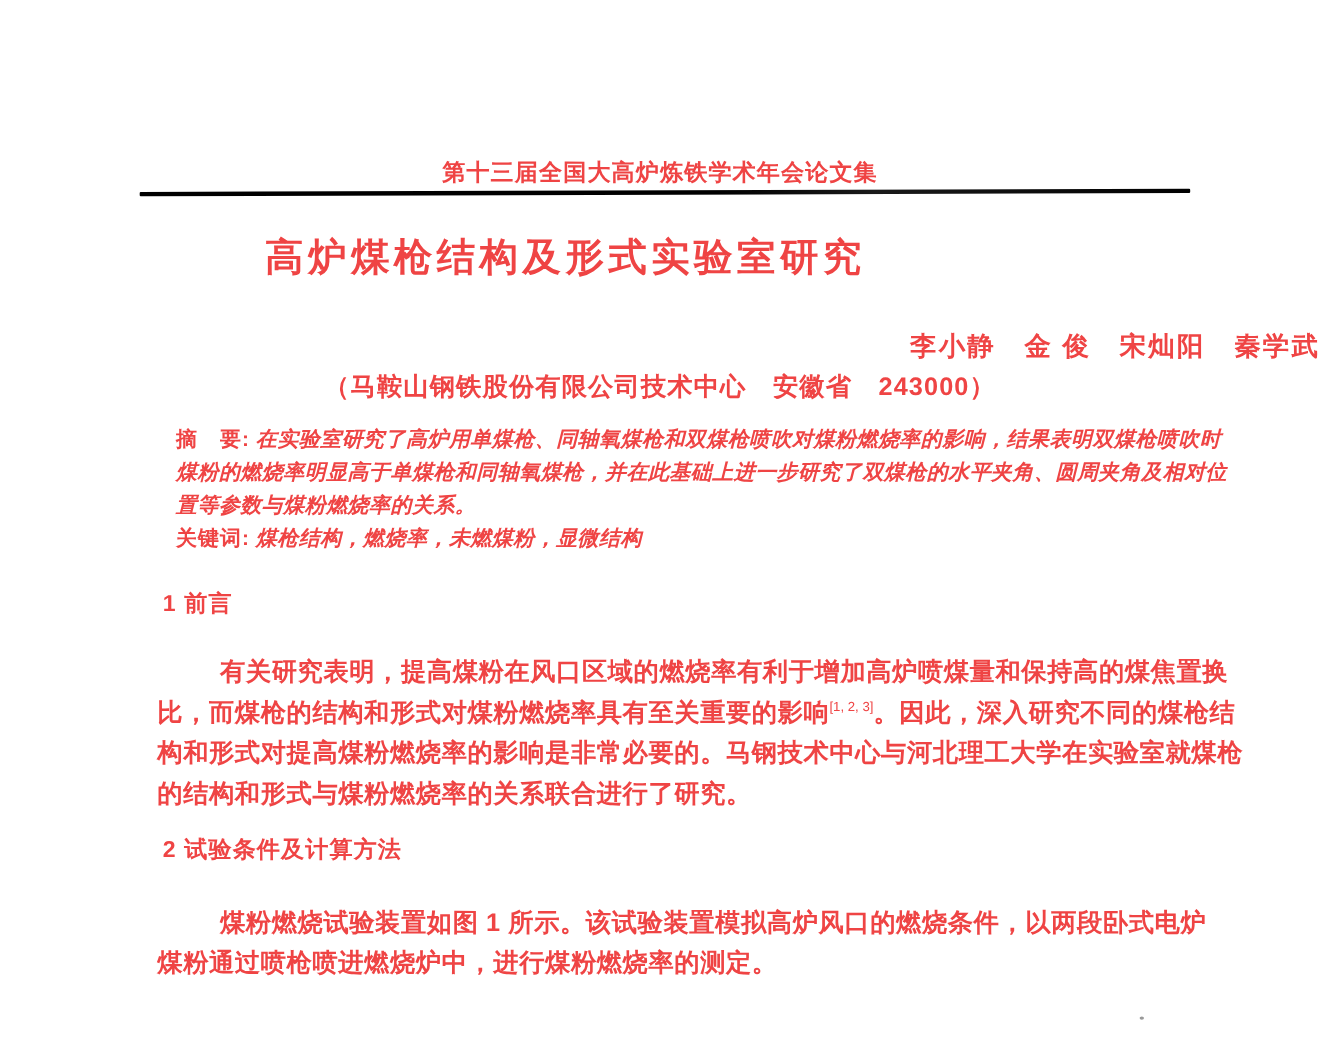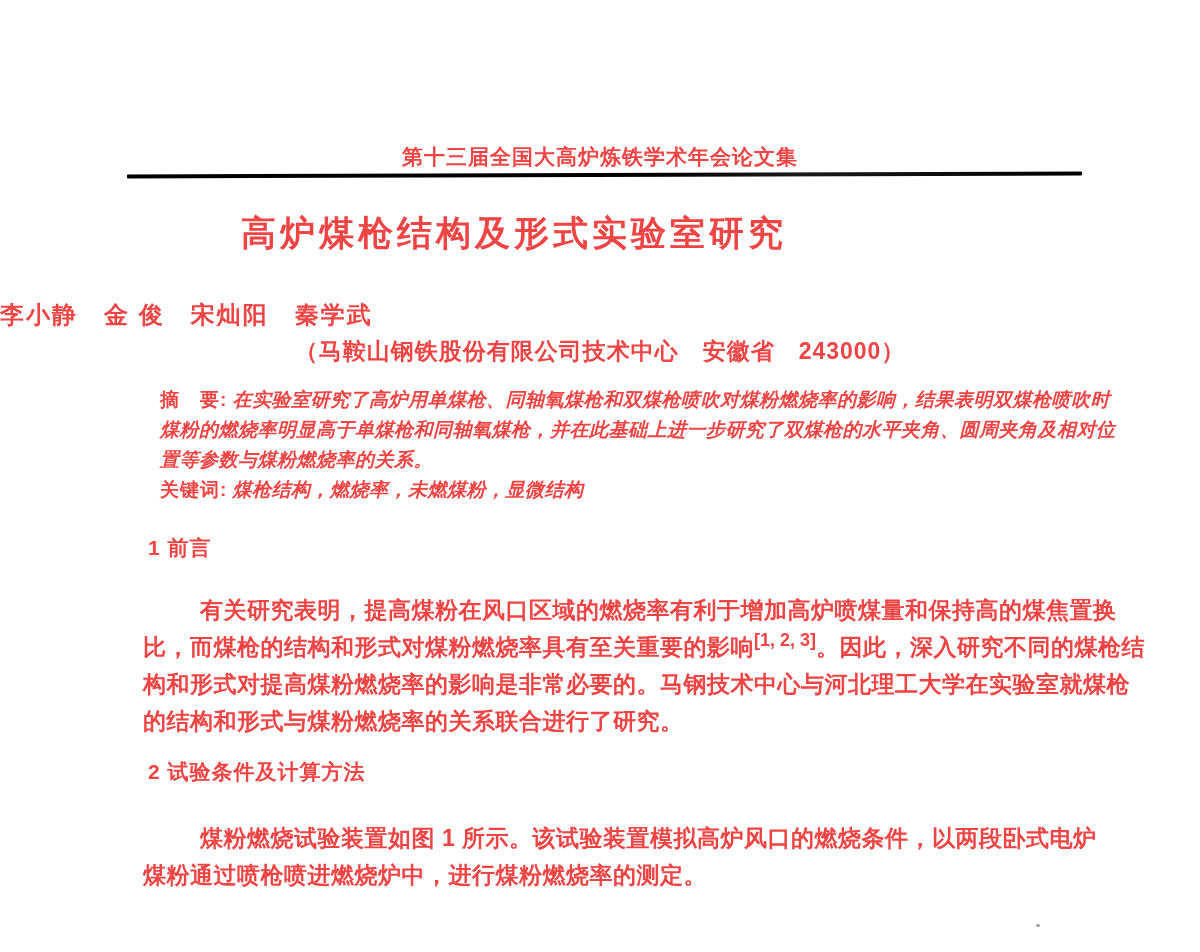--- a/index.html
+++ b/index.html
@@ -48,21 +48,21 @@
       text-align: center;
       font-size: 35px;
       font-weight: 800;
       letter-spacing: 4px;
     }
     .authors {
       position: absolute;
       top: 299px;
       left: 0;
       width: 1200px;
-      text-align: left;
+      text-align: right;
       font-size: 24px;
       font-weight: 600;
       letter-spacing: 2px;
     }
     .affiliation {
       position: absolute;
       top: 336px;
       left: 0;
       width: 1200px;
       text-align: center;
@@ -108,22 +108,22 @@
       font-size: 23px;
       line-height: 37px;
       font-weight: 600;
       letter-spacing: 0.5px;
     }
     .para1 { top: 592px; }
     .para2 { top: 820px; }
     .p-line { white-space: nowrap; }
     .indent { padding-left: 57px; }
     sup.ref {
-      font-size: 18px;
-      font-weight: 700;
+      font-size: 12px;
+      font-weight: 400;
       letter-spacing: 0;
       vertical-align: super;
       line-height: 0;
     }
     .speck {
       position: absolute;
       top: 924px;
       left: 1036px;
       width: 4px;
       height: 3px;

